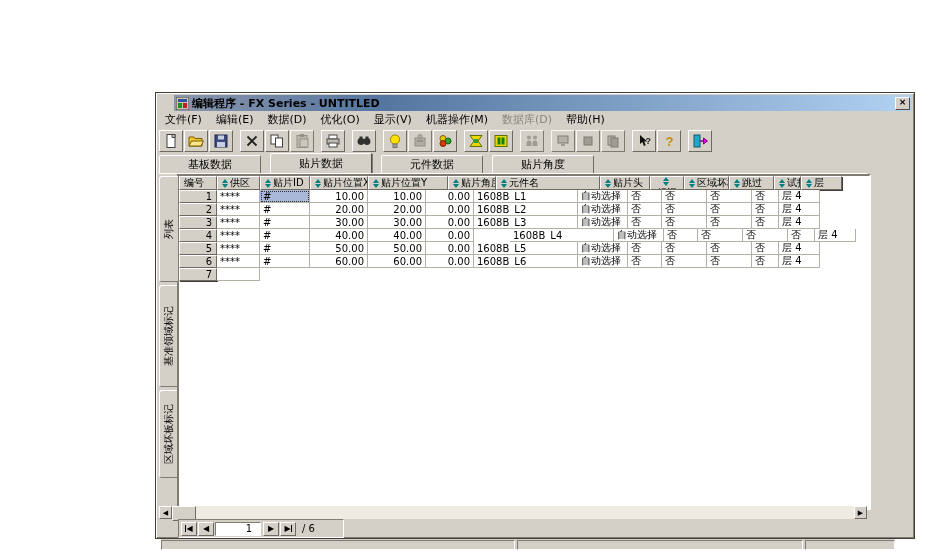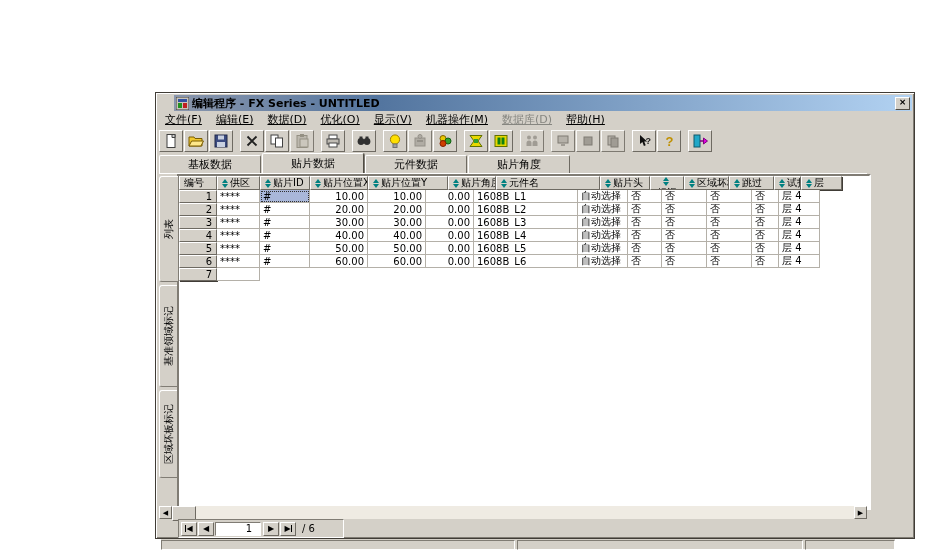--- a/index.html
+++ b/index.html
@@ -11,33 +11,33 @@
   .titlebar{position:absolute;left:18px;top:2px;right:2px;height:16px;
             background:linear-gradient(90deg,#8A96AC 0%,#53759F 28%,#B2D2F2 100%);
             display:flex;align-items:center;padding:0 2px;}
   .titlebar .ttext{font-weight:bold;font-size:11px;color:#000;margin-left:3px;white-space:nowrap;flex:1;}
   .appicon{width:13px;height:13px;display:inline-block;}
   .closebtn{width:15px;height:13px;background:#D4D0C8;border:1px solid;
             border-color:#FFFFFF #504C44 #504C44 #FFFFFF;font-size:8px;font-weight:bold;
             display:flex;align-items:center;justify-content:center;line-height:1;}
   
   .menubar{position:absolute;left:2px;top:19px;right:2px;height:15px;display:flex;align-items:center;}
-  .mitem{padding:1px 7px;white-space:nowrap;font-size:11px;text-decoration:underline;}
+  .mitem{padding:1px 7px;white-space:nowrap;font-size:11px;}
   .mitem.disabled{color:#868680;}
   
   .toolbar{position:absolute;left:3px;top:35px;right:2px;height:25px;display:flex;align-items:center;}
   .tsep{width:6px;height:22px;}
   .tbtn{width:24px;height:22px;background:#D4D0C8;border:1px solid;margin-right:1px;
         border-color:#FFFFFF #6E6A62 #6E6A62 #FFFFFF;display:flex;align-items:center;justify-content:center;padding:0;}
   .tbtn .ticon{width:16px;height:16px;display:block;}
   
   .tabbar{position:absolute;left:3px;top:61px;right:45px;height:19px;display:flex;align-items:flex-end;}
   .tab{width:100px;height:17px;background:#D4D0C8;border:1px solid;border-bottom:none;
        border-color:#FFFFFF #6E6A62 #D4D0C8 #FFFFFF;border-radius:2px 2px 0 0;
-       display:flex;align-items:center;justify-content:center;font-size:11px;margin-right:1px;}
+       display:flex;align-items:center;justify-content:center;font-size:11px;margin-right:9px;}
   .tab.active{height:19px;position:relative;z-index:3;border-color:#FFFFFF #504C44 #D4D0C8 #FFFFFF;
               box-shadow:1px 0 0 #807C74;}
   
   .pane{position:absolute;left:3px;top:80px;width:708px;height:345px;border-top:1px solid #FFFFFF;}
   .vtabs{position:absolute;left:0;top:2px;width:18px;bottom:14px;}
   .vtab{width:17px;background:#D4D0C8;border:1px solid;border-right:none;
         border-color:#FFFFFF #807C74 #807C74 #FFFFFF;border-radius:3px 0 0 3px;
         position:relative;margin-bottom:3px;}
   .vtab.active{width:18px;z-index:2;}
   .vtab .vtext{position:absolute;left:50%;top:50%;transform:translate(-50%,-50%) rotate(-90deg);
@@ -405,21 +405,21 @@
           <div class="dcell" style="width: 27px;">否</div>
           <div class="dcell" style="width: 41px;">层 4</div>
         </div>
         <div class="trow">
           <div class="ncell" style="width: 38px;">4</div>
           <div class="dcell" style="width: 43px;">****</div>
           <div class="dcell" style="width: 50px;">#</div>
           <div class="dcell num" style="width: 58px;">40.00</div>
           <div class="dcell num" style="width: 58px;">40.00</div>
           <div class="dcell num" style="width: 48px;">0.00</div>
-          <div class="dcell" style="width: 104px;">1608B_L4</div>
+          <div class="dcell" style="width: 104px; margin-left: 36px;">1608B_L4</div>
           <div class="dcell" style="width: 50px;">自动选择</div>
           <div class="dcell" style="width: 34px;">否</div>
           <div class="dcell" style="width: 45px;">否</div>
           <div class="dcell" style="width: 45px;">否</div>
           <div class="dcell" style="width: 27px;">否</div>
           <div class="dcell" style="width: 41px;">层 4</div>
         </div>
         <div class="trow">
           <div class="ncell" style="width: 38px;">5</div>
           <div class="dcell" style="width: 43px;">****</div>

